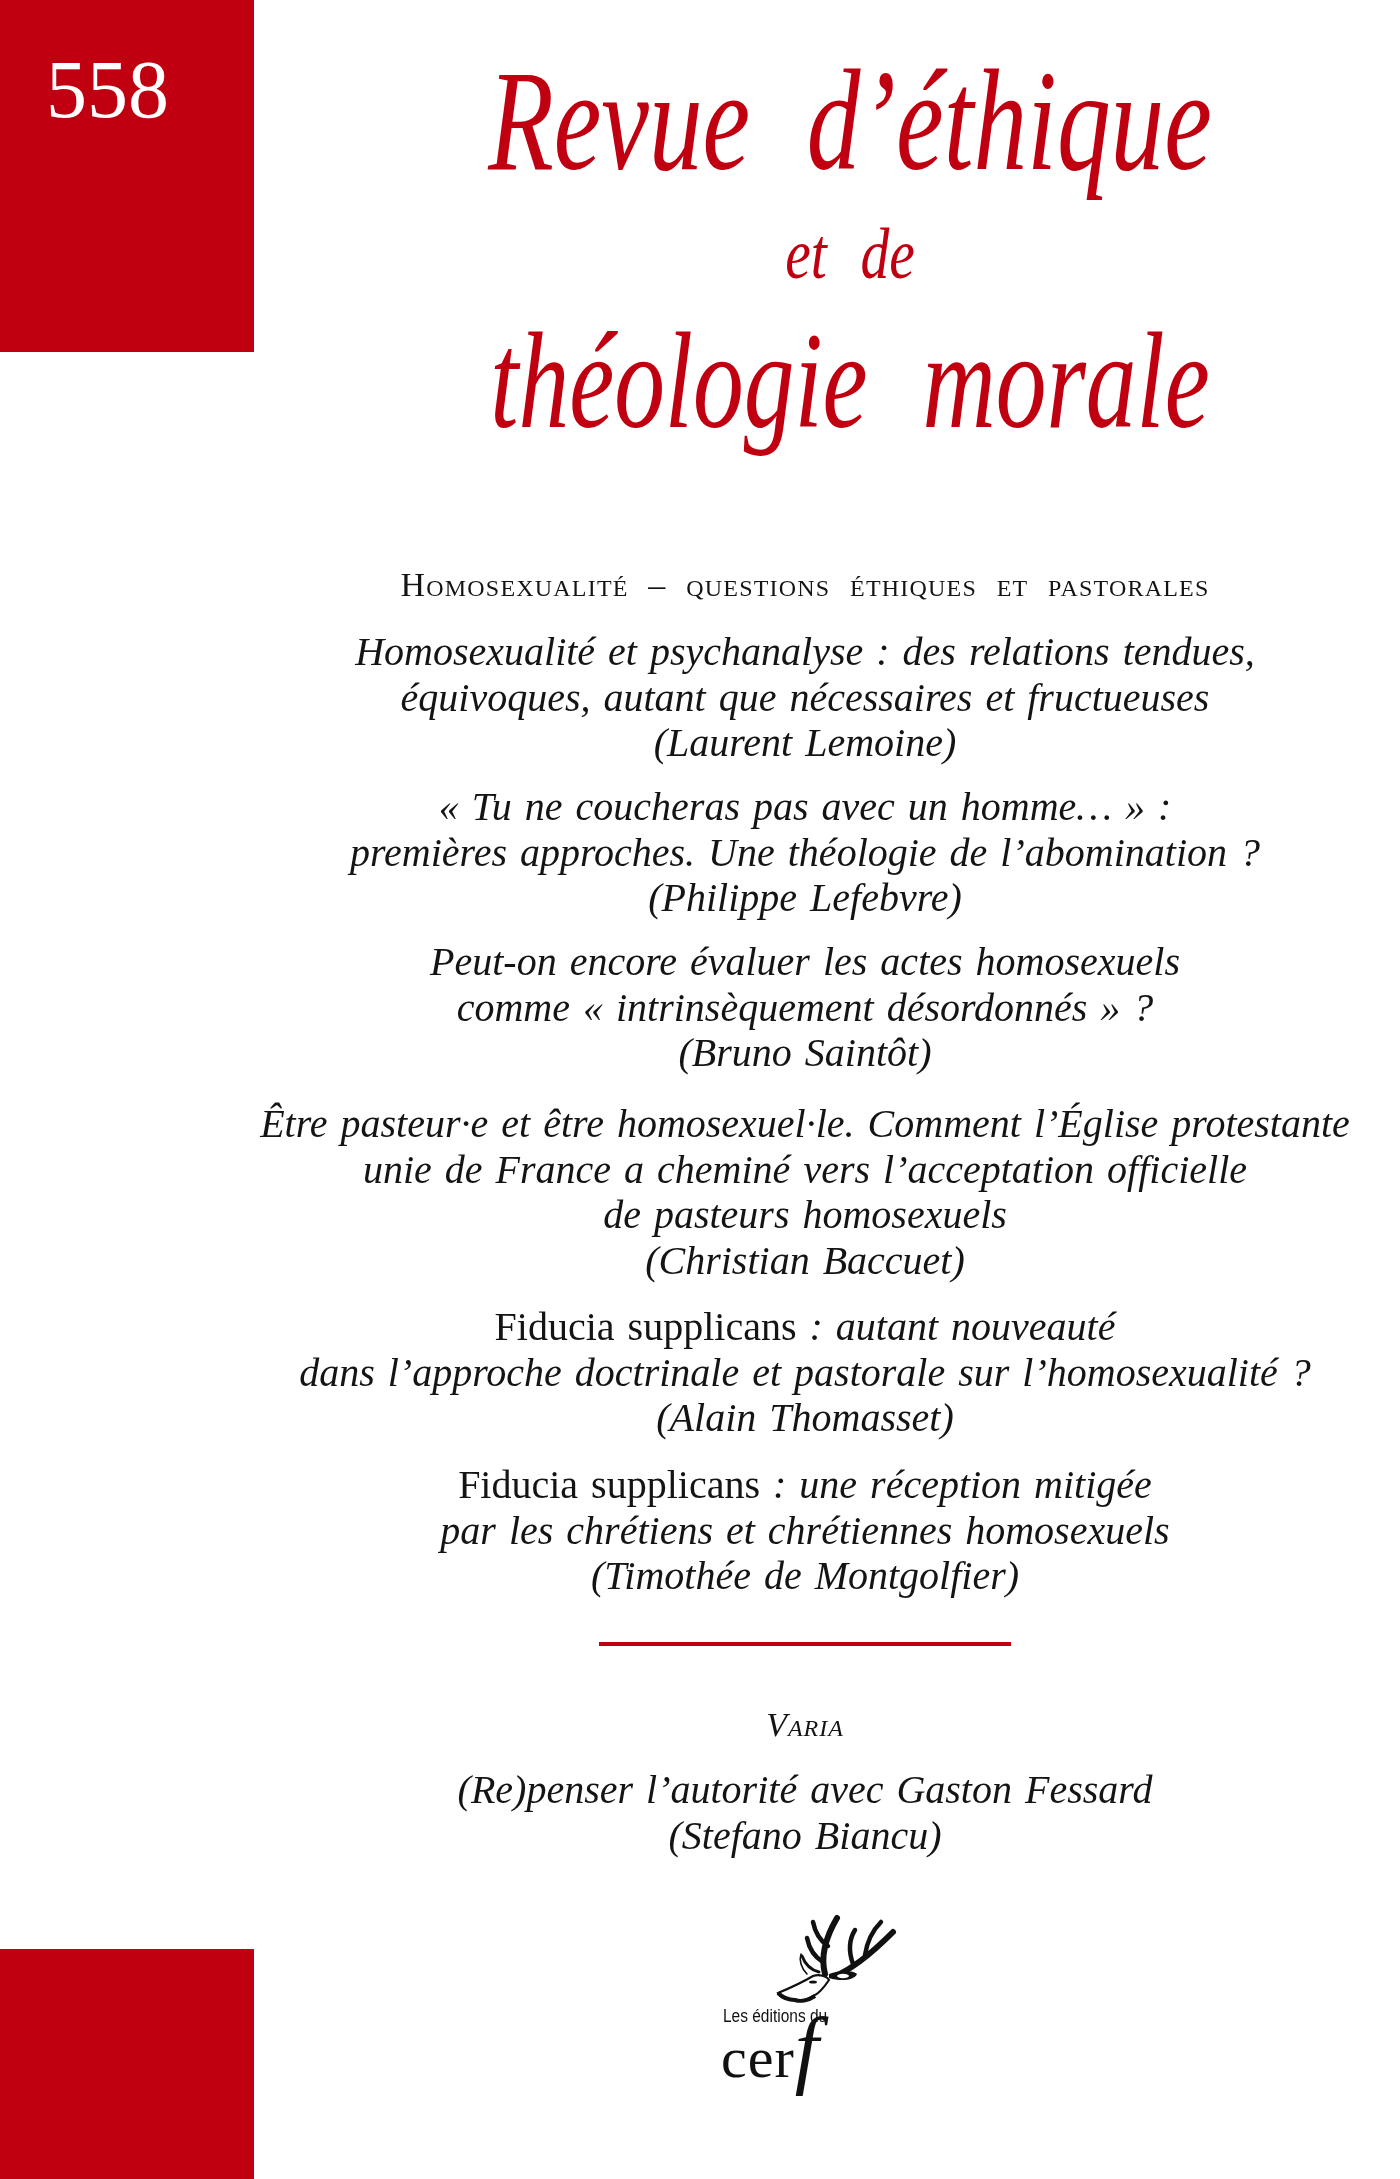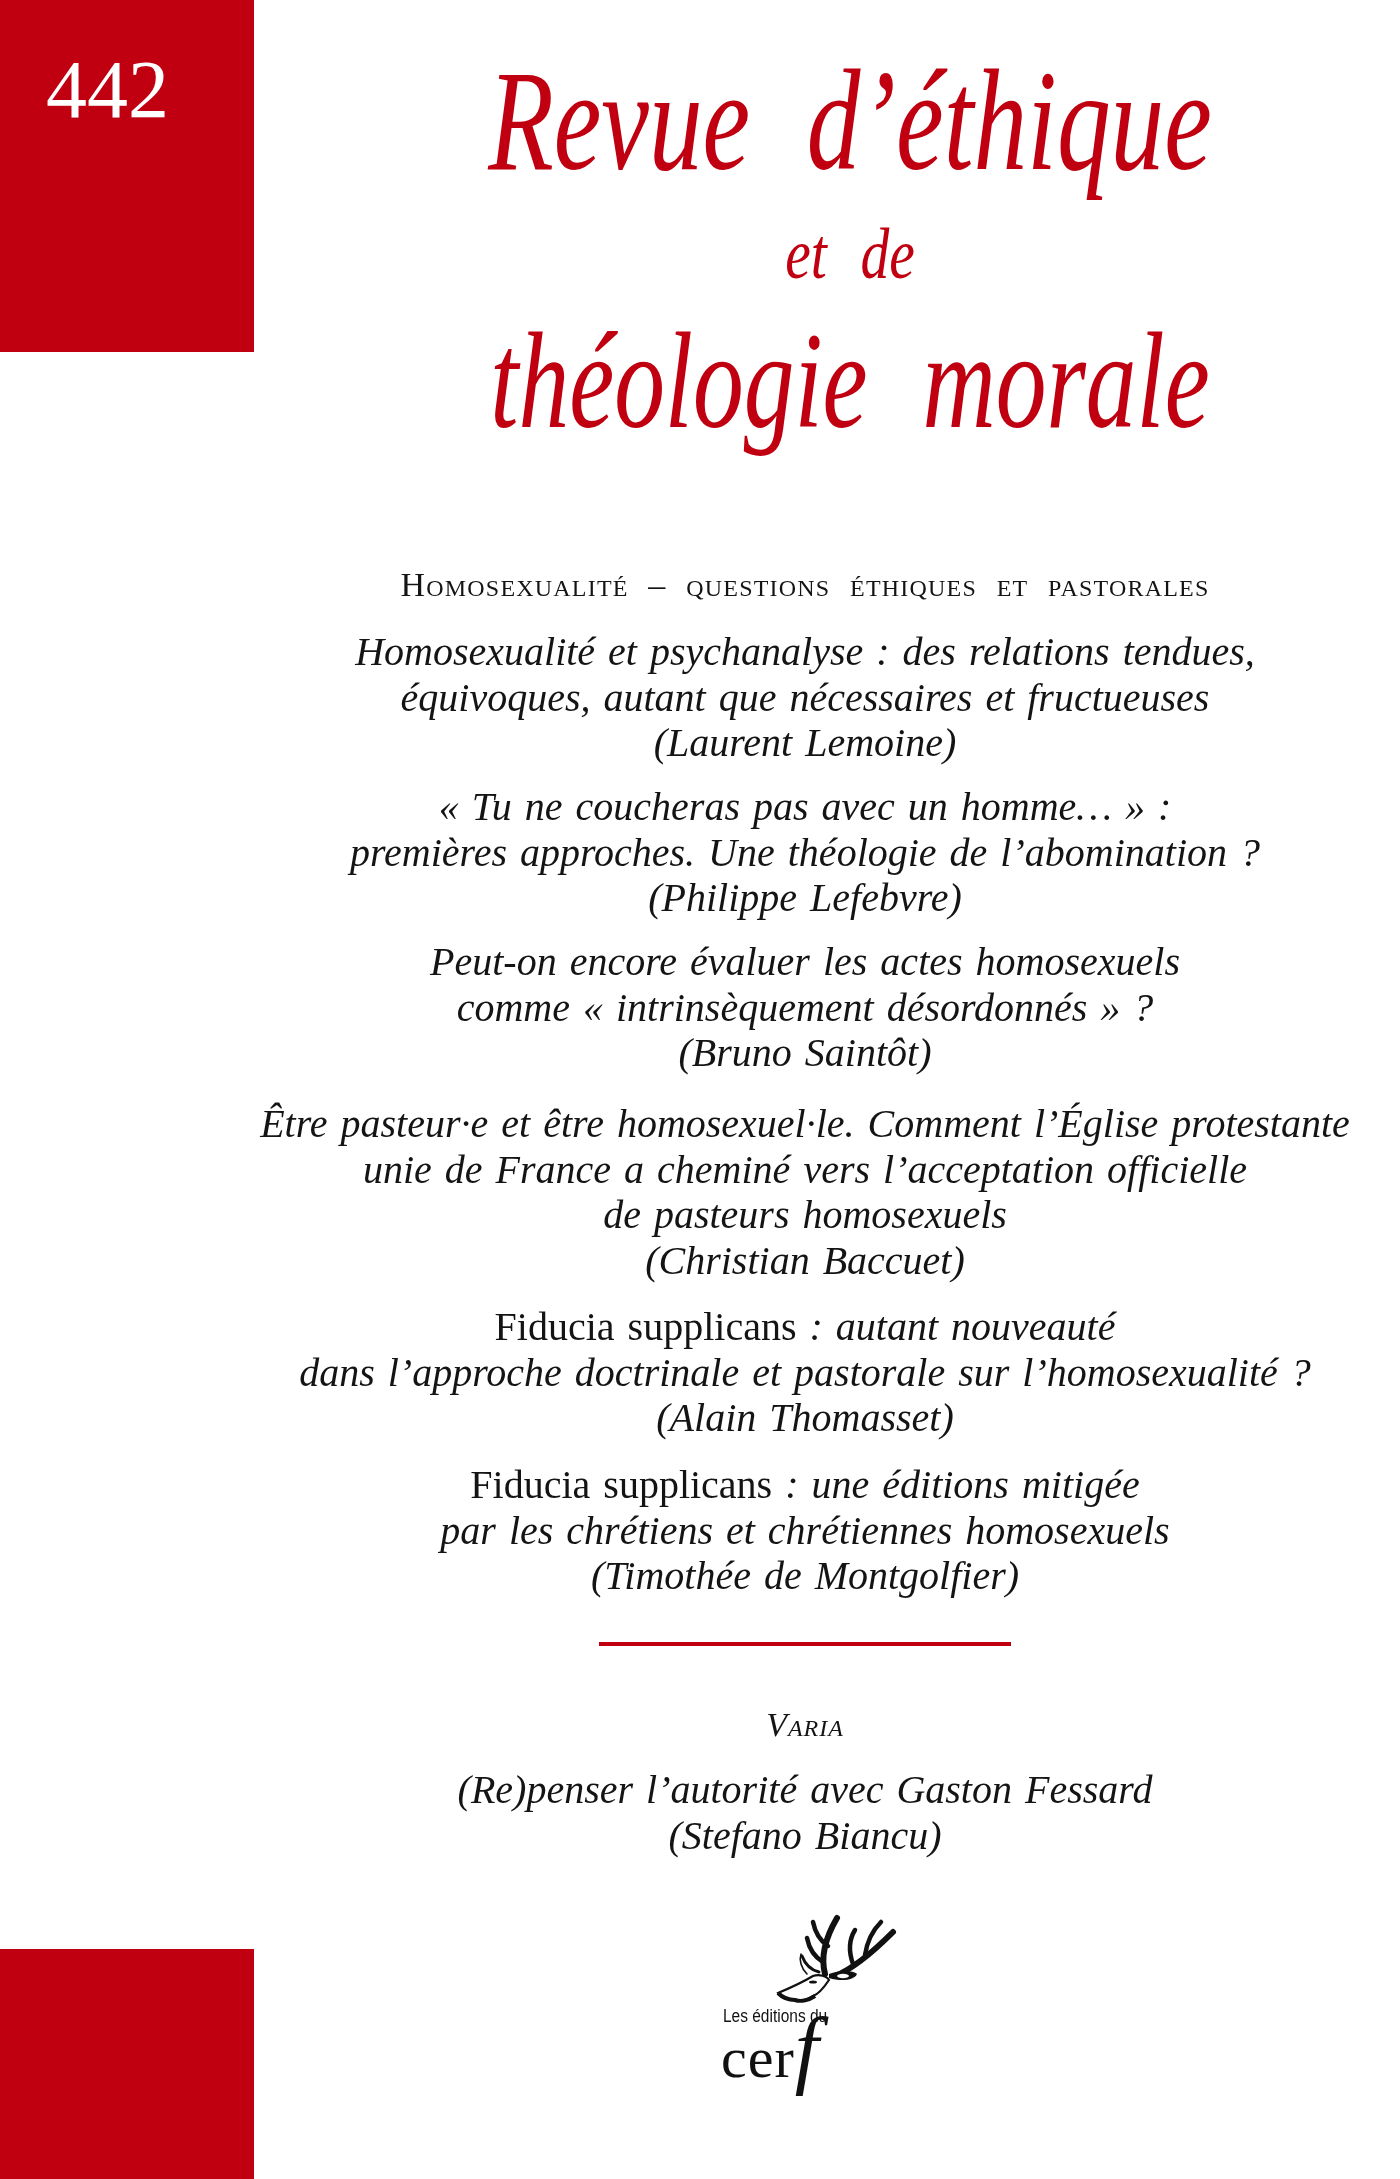--- a/index.html
+++ b/index.html
@@ -63,21 +63,21 @@
     letter-spacing:1px;
   }
   .pub-big .f { font-style:italic; font-size:86px; }
 </style>
 </head>
 <body>
 
 <div class="cover">
 
   <div class="red-block red-top"></div>
-  <div class="issue-number">442</div>
+  <div class="issue-number">558</div>
 
   <div class="title-line title-1">Revue d’éthique</div>
   <div class="title-line title-2">et de</div>
   <div class="title-line title-3">théologie morale</div>
 
   <div class="col section-head">Homosexualité – questions éthiques et pastorales</div>
 
   <div class="col article a1">
     <span class="line">Homosexualité et psychanalyse : des relations tendues,</span>
     <span class="line">équivoques, autant que nécessaires et fructueuses</span>
@@ -103,21 +103,21 @@
     <span class="line">(Christian Baccuet)</span>
   </div>
 
   <div class="col article a5">
     <span class="line"><span class="roman">Fiducia supplicans</span><span> : autant nouveauté</span></span>
     <span class="line">dans l’approche doctrinale et pastorale sur l’homosexualité ?</span>
     <span class="line">(Alain Thomasset)</span>
   </div>
 
   <div class="col article a6">
-    <span class="line"><span class="roman">Fiducia supplicans</span><span> : une éditions mitigée</span></span>
+    <span class="line"><span class="roman">Fiducia supplicans</span><span> : une réception mitigée</span></span>
     <span class="line">par les chrétiens et chrétiennes homosexuels</span>
     <span class="line">(Timothée de Montgolfier)</span>
   </div>
 
   <div class="divider"></div>
 
   <div class="col varia">Varia</div>
 
   <div class="col article a7">
     <span class="line">(Re)penser l’autorité avec Gaston Fessard</span>

